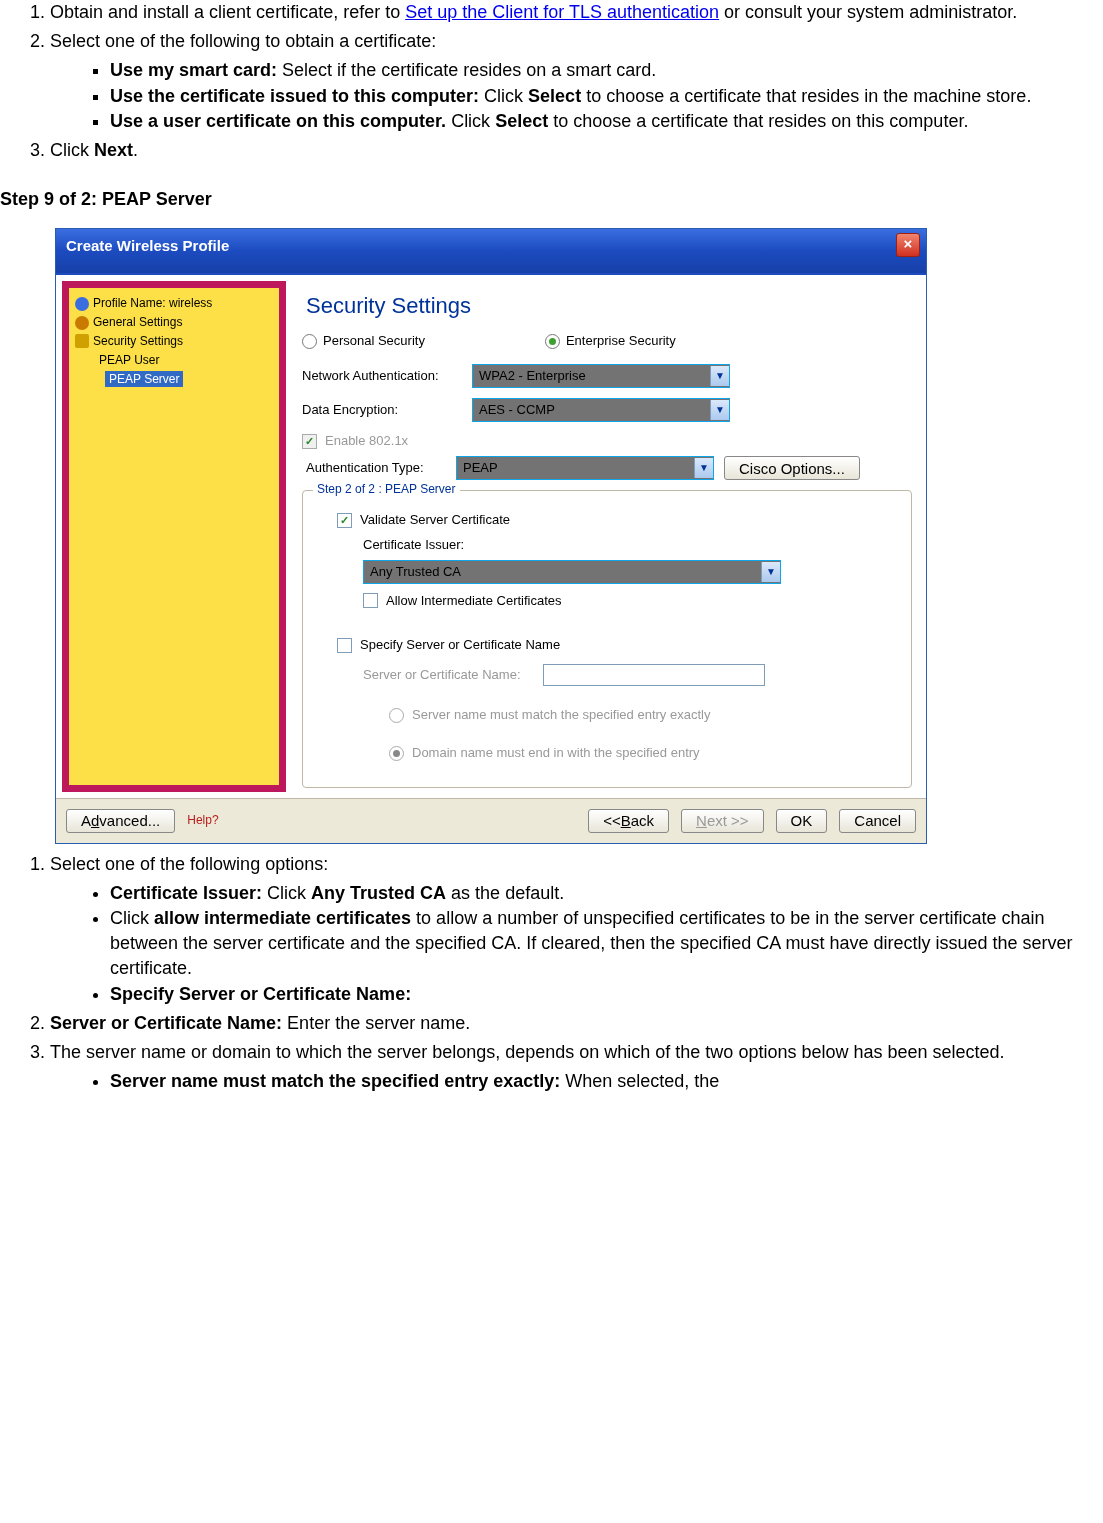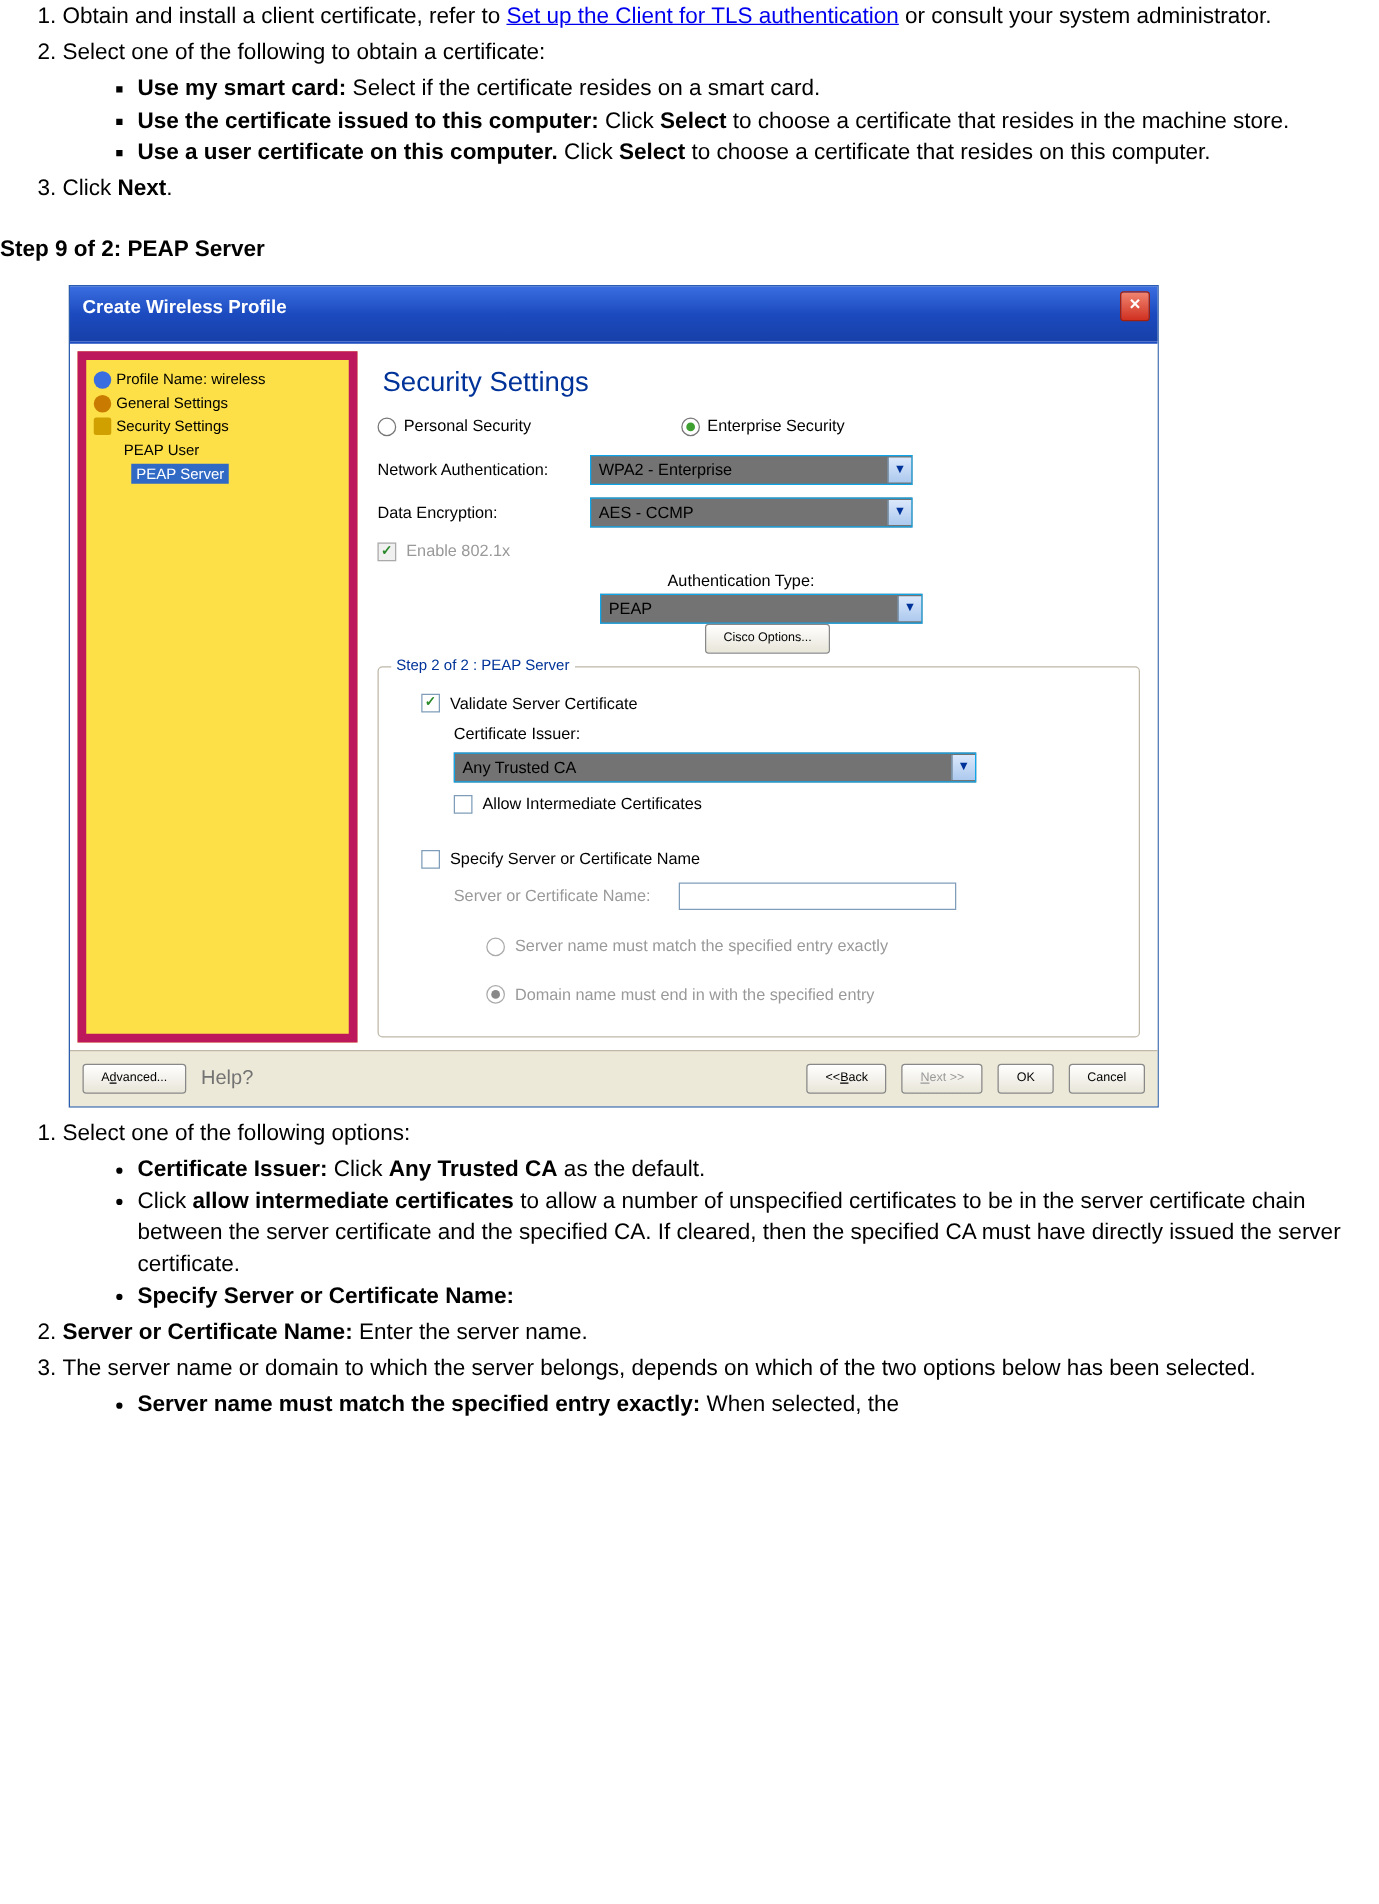--- a/index.html
+++ b/index.html
@@ -195,21 +195,21 @@
   .chk.checked::after { content: "✓"; }
   .chk.disabled { border-color: #aaa; background: #f0f0f0; }
   .disabled-text { color: #999; }
   .btn {
     height: 24px;
     border: 1px solid #888;
     background: linear-gradient(to bottom, #fff, #e8e5d8);
     border-radius: 3px;
     padding: 0 14px;
     font-family: Tahoma, sans-serif;
-    font-size: 10px;
+    font-size: 15px;
     display: inline-flex;
     align-items: center;
   }
   .btn.disabled { color: #999; }
   .groupbox {
     border: 1px solid #bfb8a8;
     border-radius: 4px;
     margin-top: 8px;
     padding: 14px 14px 20px 14px;
     position: relative;
@@ -252,22 +252,22 @@
   .win-foot {
     background: #ece9d8;
     padding: 10px;
     display: flex;
     align-items: center;
     gap: 12px;
     border-top: 1px solid #bfb8a8;
   }
   .win-foot .spacer { flex: 1; }
   .win-foot .help-link {
-    color: #737373;
-    font-size: 16px;
+    color: #b91c1c;
+    font-size: 12px;
   }
   .underline { text-decoration: underline; }
 </style>
 </head>
 <body>
 
 <div class="doc">
   <ol class="top">
     <li>
       <span>Obtain and install a client certificate, refer to </span><a href="#" class="link">Set up the Client for TLS authentication</a><span> or consult your system administrator.</span>
@@ -337,21 +337,21 @@
             <span class="lbl">Data Encryption:</span>
             <div class="combo">
                 <span>AES - CCMP</span>
                 <span class="combo-btn">▼</span>
               </div>
           </div>
           <div class="chk-row disabled-text">
             <span class="chk checked disabled"></span>
             <span>Enable 802.1x</span>
           </div>
-          <div class="form-row" style="margin-left:4px;flex-direction:column;">
+          <div class="form-row" style="margin-left:4px;">
             <span class="lbl" style="width:150px;">Authentication Type:</span>
             <div class="combo">
                 <span>PEAP</span>
                 <span class="combo-btn">▼</span>
               </div>
             <button class="btn" style="margin-left:10px;">Cisco Options...</button>
           </div>
 
           <div class="groupbox">
             <span class="legend">Step 2 of 2 : PEAP Server</span>

